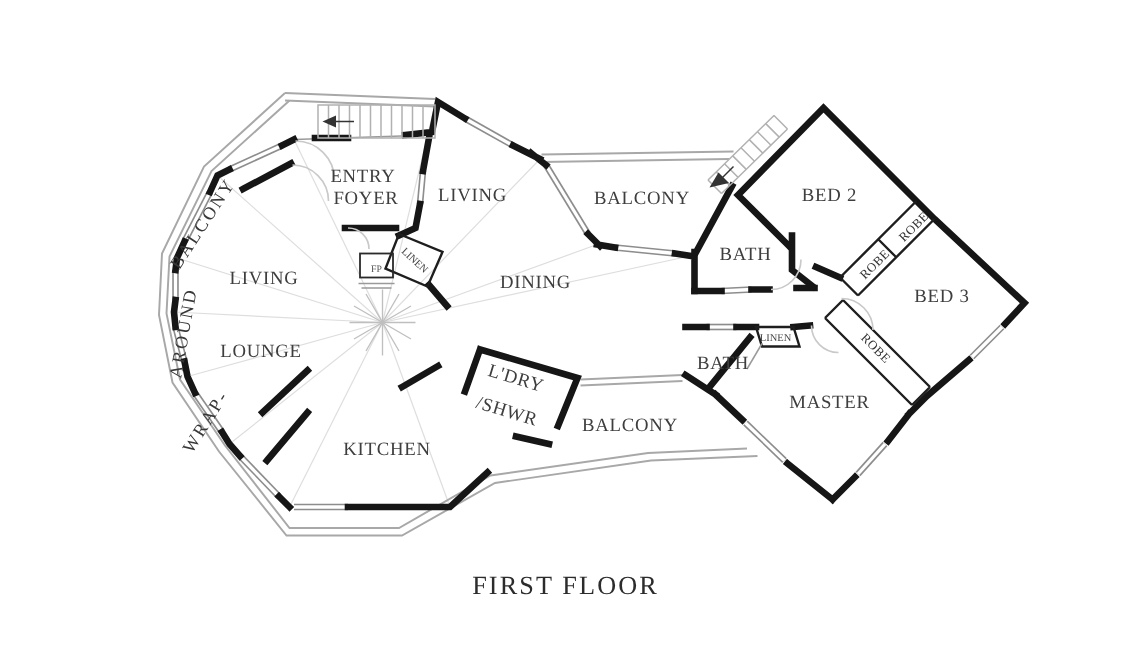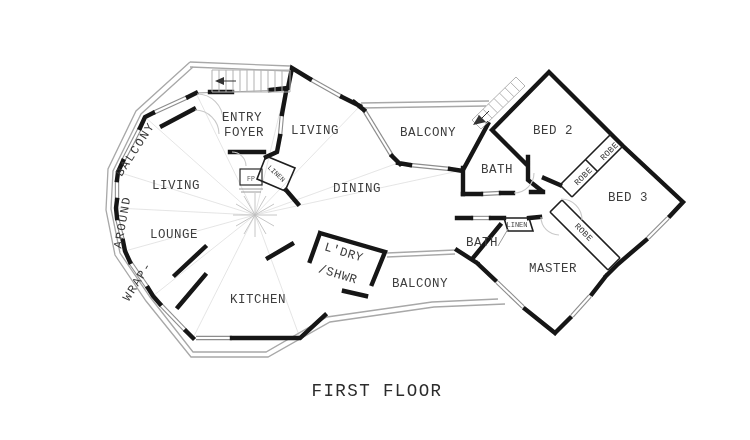--- a/index.html
+++ b/index.html
@@ -1,17 +1,17 @@
 <!DOCTYPE html>
 <html><head>
 <meta charset="utf-8">
 <style>
   html,body{margin:0;padding:0;background:#ffffff;}
   #stage{position:relative;width:750px;height:440px;background:#ffffff;overflow:hidden;
-         font-family:Liberation Mono, monospace;}
+         font-family:Liberation Serif, serif;}
   svg{position:absolute;left:0;top:0;}
   
   .wall{stroke:#161616;stroke-width:4.4;stroke-linecap:square;fill:none;}
   .wallthin{stroke:#1e1e1e;stroke-width:1.6;fill:none;}
   
   .wo{stroke:#8d8d8d;stroke-width:4.4;fill:none;}
   .wi{stroke:#ffffff;stroke-width:2.2;fill:none;}
   
   .rail{stroke:#a8a8a8;stroke-width:1.3;fill:none;}
   .stair{stroke:#b1b1b1;stroke-width:1;fill:none;}

